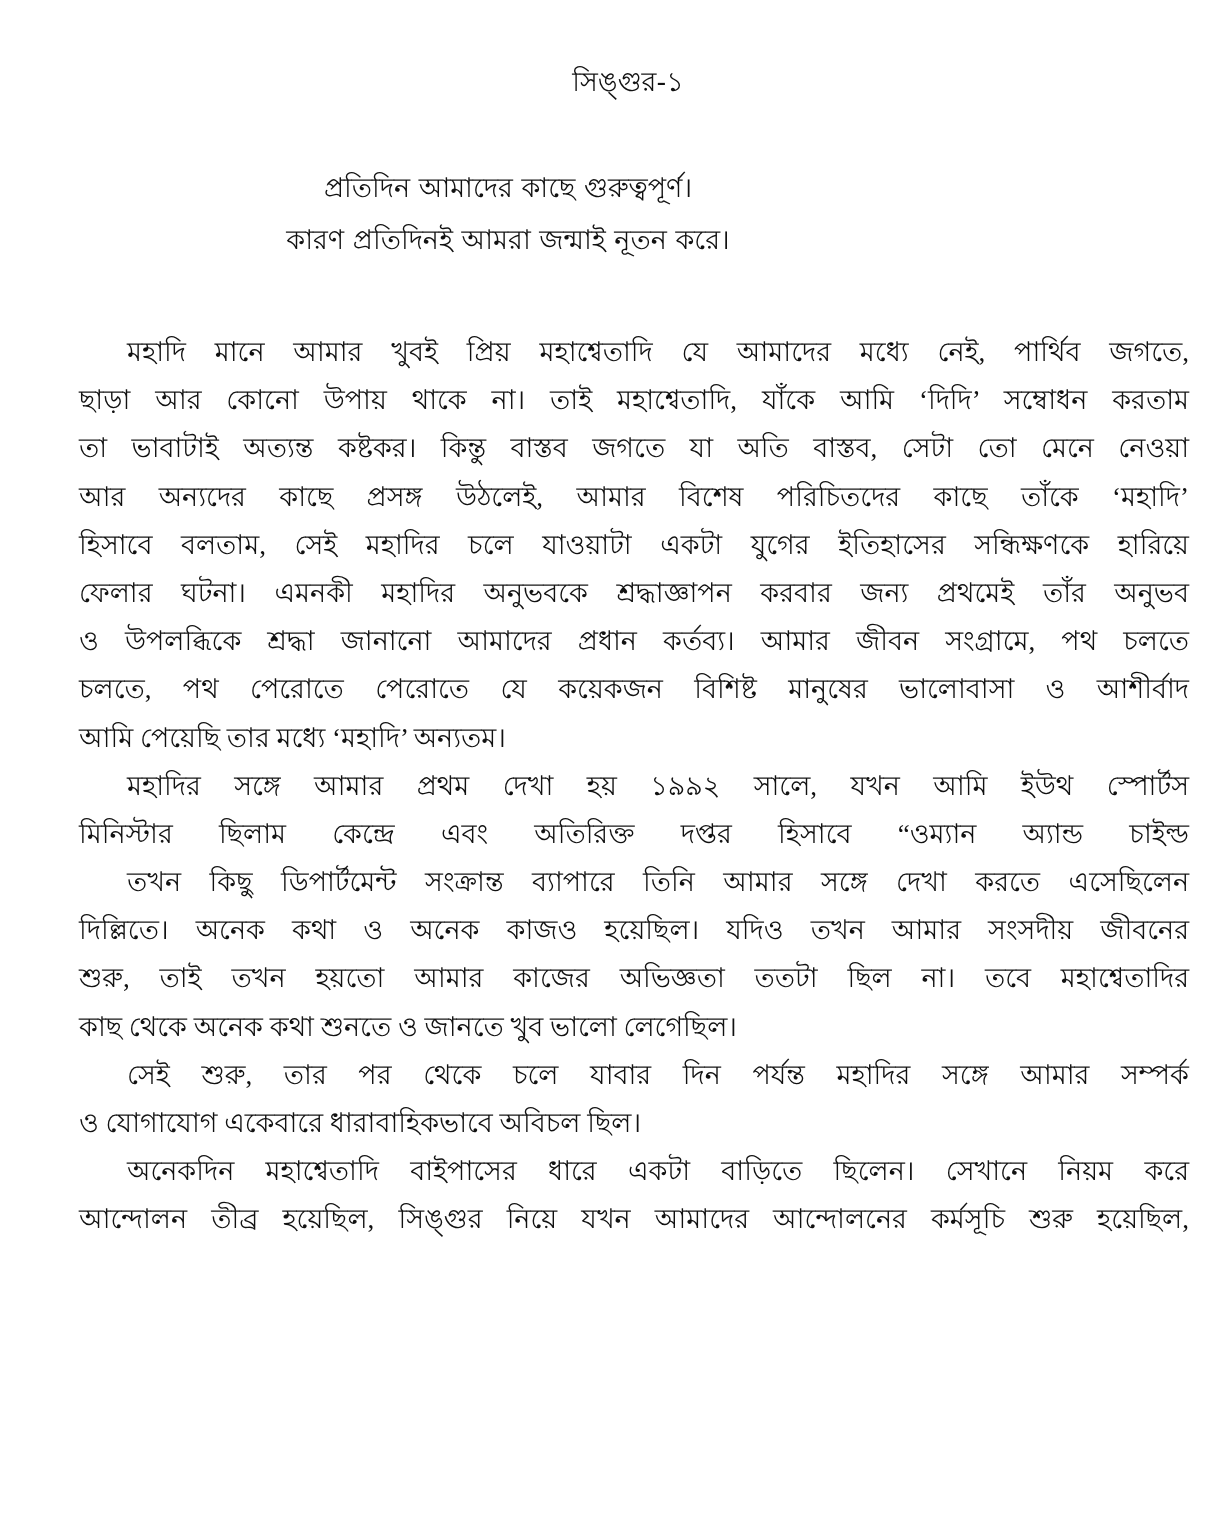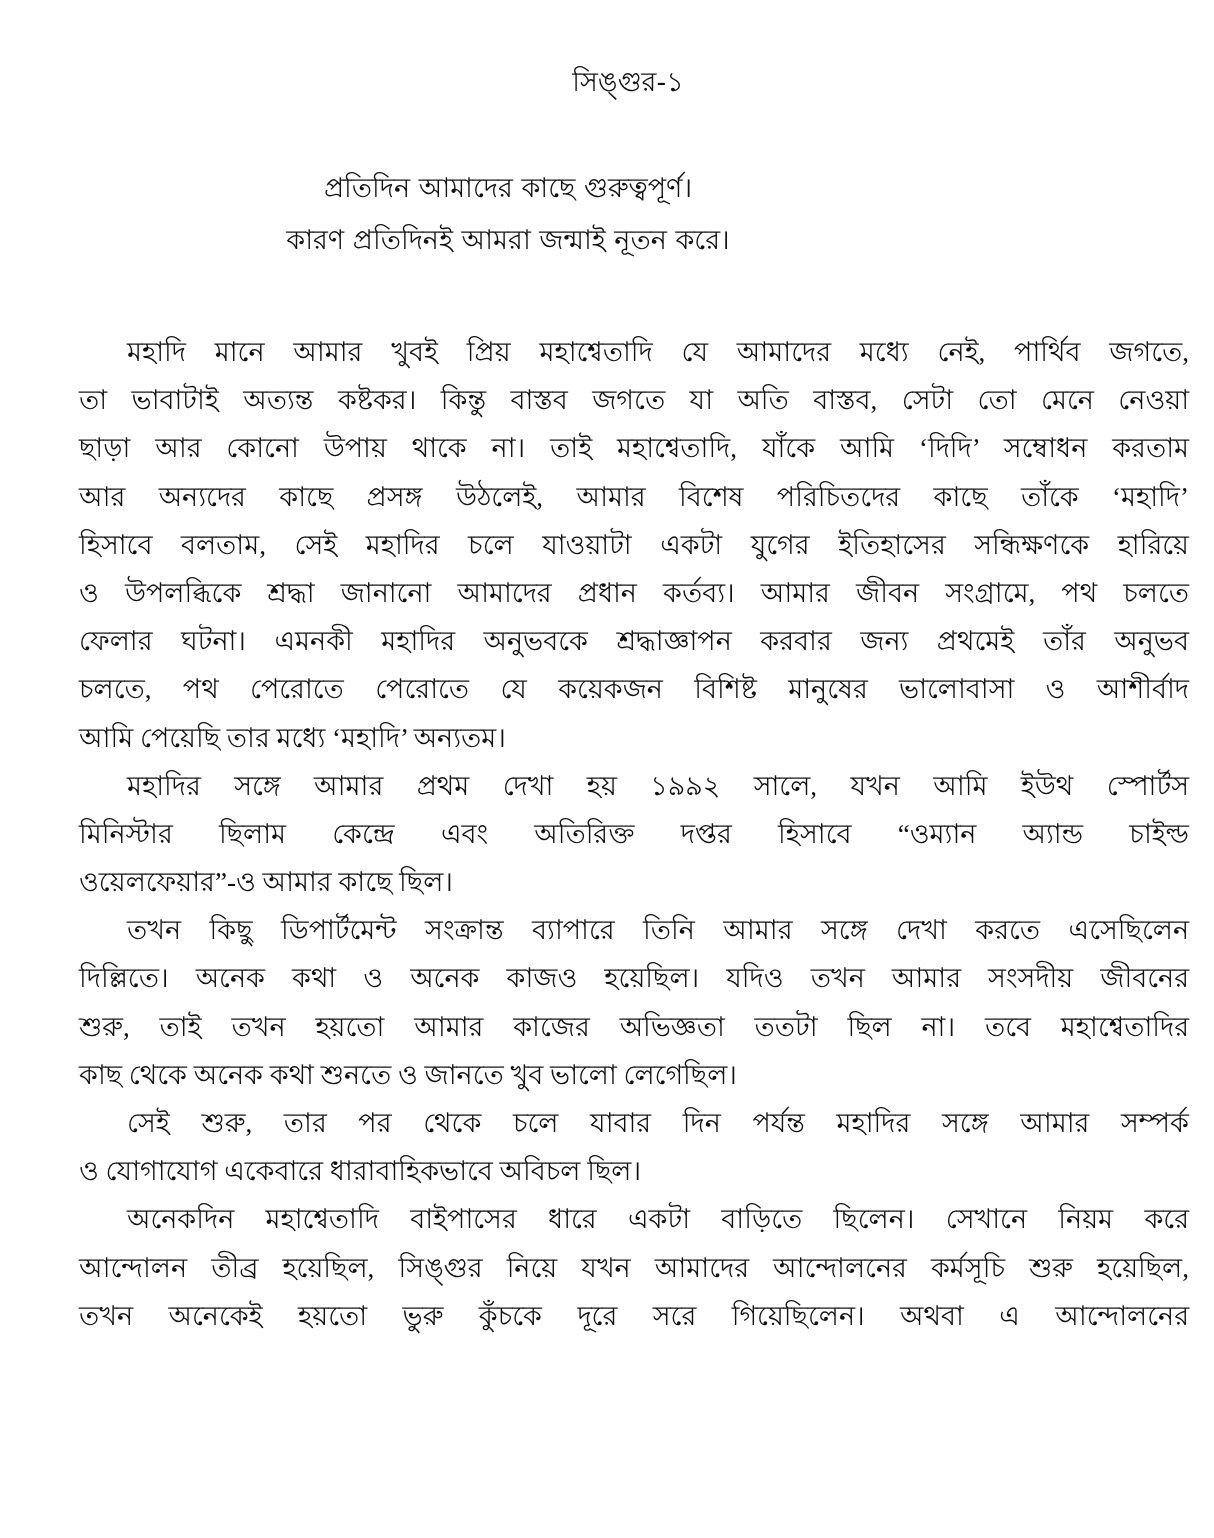--- a/index.html
+++ b/index.html
@@ -39,48 +39,46 @@
 
   <div class="epigraph">
     <div>প্রতিদিন আমাদের কাছে গুরুত্বপূর্ণ।</div>
     <div>কারণ প্রতিদিনই আমরা জন্মাই নূতন করে।</div>
   </div>
 
   <div class="body">
 
     <div>
       <div class="line indent">মহাদি মানে আমার খুবই প্রিয় মহাশ্বেতাদি যে আমাদের মধ্যে নেই, পার্থিব জগতে,</div>
+      <div class="line">ছাড়া আর কোনো উপায় থাকে না। তাই মহাশ্বেতাদি, যাঁকে আমি ‘দিদি’ সম্বোধন করতাম</div>
       <div class="line">তা ভাবাটাই অত্যন্ত কষ্টকর। কিন্তু বাস্তব জগতে যা অতি বাস্তব, সেটা তো মেনে নেওয়া</div>
-      <div class="line">ছাড়া আর কোনো উপায় থাকে না। তাই মহাশ্বেতাদি, যাঁকে আমি ‘দিদি’ সম্বোধন করতাম</div>
       <div class="line">আর অন্যদের কাছে প্রসঙ্গ উঠলেই, আমার বিশেষ পরিচিতদের কাছে তাঁকে ‘মহাদি’</div>
       <div class="line">হিসাবে বলতাম, সেই মহাদির চলে যাওয়াটা একটা যুগের ইতিহাসের সন্ধিক্ষণকে হারিয়ে</div>
+      <div class="line">ফেলার ঘটনা। এমনকী মহাদির অনুভবকে শ্রদ্ধাজ্ঞাপন করবার জন্য প্রথমেই তাঁর অনুভব</div>
       <div class="line">ও উপলব্ধিকে শ্রদ্ধা জানানো আমাদের প্রধান কর্তব্য। আমার জীবন সংগ্রামে, পথ চলতে</div>
-      <div class="line">ফেলার ঘটনা। এমনকী মহাদির অনুভবকে শ্রদ্ধাজ্ঞাপন করবার জন্য প্রথমেই তাঁর অনুভব</div>
       <div class="line">চলতে, পথ পেরোতে পেরোতে যে কয়েকজন বিশিষ্ট মানুষের ভালোবাসা ও আশীর্বাদ</div>
       <div class="line last">আমি পেয়েছি তার মধ্যে ‘মহাদি’ অন্যতম।</div>
     </div>
 
     <div>
       <div class="line indent">মহাদির সঙ্গে আমার প্রথম দেখা হয় ১৯৯২ সালে, যখন আমি ইউথ স্পোর্টস</div>
       <div class="line">মিনিস্টার ছিলাম কেন্দ্রে এবং অতিরিক্ত দপ্তর হিসাবে “ওম্যান অ্যান্ড চাইল্ড</div>
-      <div class="line last">ওয়েলফেয়ার”-ও আমার কাছে ছিল।</div>
     </div>
 
     <div>
       <div class="line indent">তখন কিছু ডিপার্টমেন্ট সংক্রান্ত ব্যাপারে তিনি আমার সঙ্গে দেখা করতে এসেছিলেন</div>
       <div class="line">দিল্লিতে। অনেক কথা ও অনেক কাজও হয়েছিল। যদিও তখন আমার সংসদীয় জীবনের</div>
       <div class="line">শুরু, তাই তখন হয়তো আমার কাজের অভিজ্ঞতা ততটা ছিল না। তবে মহাশ্বেতাদির</div>
       <div class="line last">কাছ থেকে অনেক কথা শুনতে ও জানতে খুব ভালো লেগেছিল।</div>
     </div>
 
     <div>
       <div class="line indent">সেই শুরু, তার পর থেকে চলে যাবার দিন পর্যন্ত মহাদির সঙ্গে আমার সম্পর্ক</div>
       <div class="line last">ও যোগাযোগ একেবারে ধারাবাহিকভাবে অবিচল ছিল।</div>
     </div>
 
     <div>
       <div class="line indent">অনেকদিন মহাশ্বেতাদি বাইপাসের ধারে একটা বাড়িতে ছিলেন। সেখানে নিয়ম করে</div>
       <div class="line">আন্দোলন তীব্র হয়েছিল, সিঙ্গুর নিয়ে যখন আমাদের আন্দোলনের কর্মসূচি শুরু হয়েছিল,</div>
-      <div class="line">তখন অনেকেই হয়তো ভুরু কুঁচকে দূরে সরে গিয়েছিলেন। অথবা এ আন্দোলনের</div>
     </div>
   </div>
 
 </div>
 
 </body></html>

